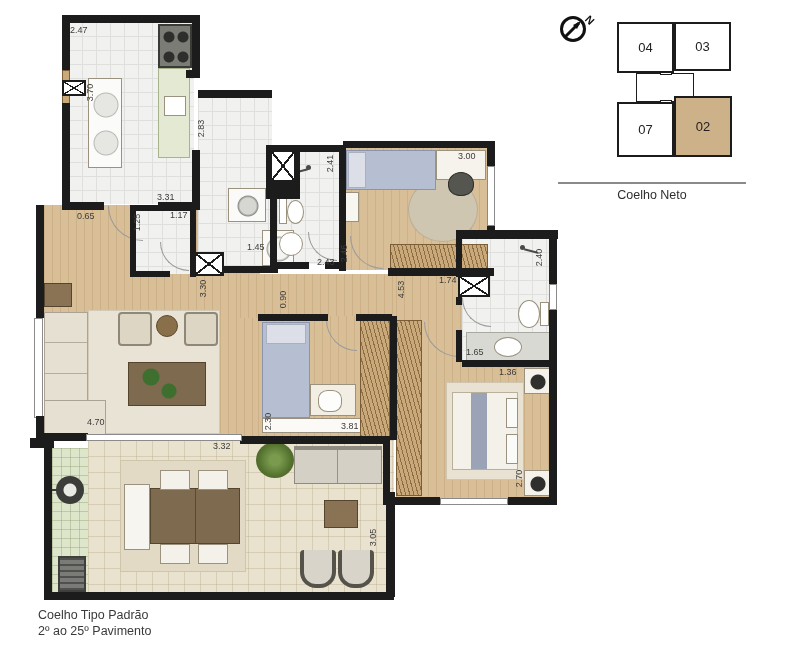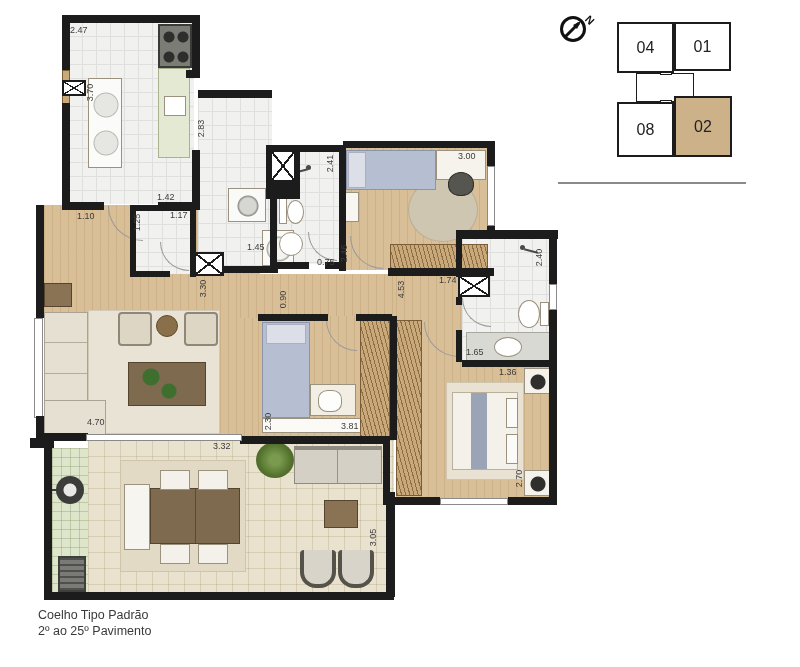--- a/index.html
+++ b/index.html
@@ -25,21 +25,21 @@
   .duct{position:absolute;background:#fff;border:2px solid #1c1c1c;box-sizing:border-box;
         background-image:linear-gradient(to top right,transparent 47%,#1c1c1c 47% 53%,transparent 53%),
                          linear-gradient(to bottom right,transparent 47%,#1c1c1c 47% 53%,transparent 53%);}
   .win{position:absolute;background:#fff;border:1px solid #8a8a8a;box-sizing:border-box;}
   .winbeige{position:absolute;background:#c9a97a;border:1px solid #7a5c36;box-sizing:border-box;}
   .arc{position:absolute;border-left:1px solid #9a9a9a;border-bottom:1px solid #9a9a9a;
        border-bottom-left-radius:100%;}
   .dim{position:absolute;font-size:9px;color:#3c3c3c;white-space:nowrap;line-height:9px;}
   .dim.v{transform:rotate(-90deg);}
   .kp-unit{position:absolute;border:2px solid #1c1c1c;background:#fff;box-sizing:border-box;
-           display:flex;align-items:center;justify-content:center;font-size:16px;color:#222;}
+           display:flex;align-items:center;justify-content:center;font-size:13px;color:#222;}
   .kp-small{position:absolute;border:1.5px solid #1c1c1c;background:#fff;box-sizing:border-box;}
   .txt{position:absolute;color:#3a3a3a;font-size:12.5px;line-height:16px;}
   .shline{position:absolute;background:#4a4a4a;height:1.5px;}
   .shdot{position:absolute;background:#4a4a4a;border-radius:50%;width:5px;height:5px;}
 </style>
 </head>
 <body>
 
 <div id="canvas">
 
@@ -209,29 +209,29 @@
 
   <div class="duct" style="left:194px;top:252px;width:30px;height:24px;"></div>
   <div class="duct" style="left:270px;top:150px;width:26px;height:32px;"></div>
   <div class="duct" style="left:458px;top:275px;width:32px;height:22px;"></div>
   <div class="duct" style="left:62px;top:80px;width:24px;height:16px;"></div>
 
   <div id="dim-layer">
       <span class="dim" style="left: 70px; top: 26px;">2.47</span>
       <span class="dim v" style="left: 82px; top: 88px;">3.70</span>
       <span class="dim v" style="left: 193px; top: 124px;">2.83</span>
-      <span class="dim" style="left: 157px; top: 193px;">1.42</span>
-      <span class="dim" style="left: 77px; top: 212px;">1.10</span>
+      <span class="dim" style="left: 157px; top: 193px;">3.31</span>
+      <span class="dim" style="left: 77px; top: 212px;">0.65</span>
       <span class="dim v" style="left: 129px; top: 218px;">1.25</span>
       <span class="dim" style="left: 170px; top: 211px;">1.17</span>
       <span class="dim" style="left: 247px; top: 243px;">1.45</span>
       <span class="dim v" style="left: 322px; top: 159px;">2.41</span>
       <span class="dim" style="left: 458px; top: 152px;">3.00</span>
       <span class="dim v" style="left: 336px; top: 249px;">2.46</span>
-      <span class="dim" style="left: 317px; top: 258px;">0.75</span>
+      <span class="dim" style="left: 317px; top: 258px;">2.43</span>
       <span class="dim v" style="left: 531px; top: 253px;">2.40</span>
       <span class="dim v" style="left: 195px; top: 284px;">3.30</span>
       <span class="dim v" style="left: 275px; top: 295px;">0.90</span>
       <span class="dim v" style="left: 393px; top: 285px;">4.53</span>
       <span class="dim" style="left: 439px; top: 276px;">1.74</span>
       <span class="dim" style="left: 466px; top: 348px;">1.65</span>
       <span class="dim" style="left: 499px; top: 368px;">1.36</span>
       <span class="dim" style="left: 87px; top: 418px;">4.70</span>
       <span class="dim v" style="left: 260px; top: 417px;">2.30</span>
       <span class="dim" style="left: 341px; top: 422px;">3.81</span>
@@ -249,28 +249,29 @@
   <div style="position:absolute;left:586px;top:14px;font-size:11px;font-weight:bold;color:#111;transform:rotate(45deg);">N</div>
 
   <div>
     <div class="kp-small" style="left:636px;top:73px;width:58px;height:29px;"></div>
     <div class="kp-small" style="left:660px;top:67px;width:12px;height:8px;"></div>
     <div class="kp-small" style="left:660px;top:100px;width:12px;height:8px;"></div>
     <div class="kp-unit" style="left:617px;top:22px;width:57px;height:51px;">
       <span>04</span>
     </div>
     <div class="kp-unit" style="left:674px;top:22px;width:57px;height:49px;">
-      <span>01</span>
+      <span>03</span>
     </div>
     <div class="kp-unit" style="left:617px;top:102px;width:57px;height:55px;">
-      <span>08</span>
+      <span>07</span>
     </div>
     <div class="kp-unit" style="left:674px;top:96px;width:58px;height:61px;background:#cdb189;">
       <span>02</span>
     </div>
   </div>
 
   <div style="position:absolute;left:558px;top:182px;width:188px;height:2px;background:#8a8a8a;"></div>
+  <div style="position:absolute;left:558px;top:188px;width:188px;text-align:center;font-size:12.5px;color:#2e2e2e;">Coelho Neto</div>
 
   <div class="txt" style="left:38px;top:607px;">Coelho Tipo Padrão</div>
   <div class="txt" style="left:38px;top:623px;">2º ao 25º Pavimento</div>
 
 </div>
 
 </body></html>

